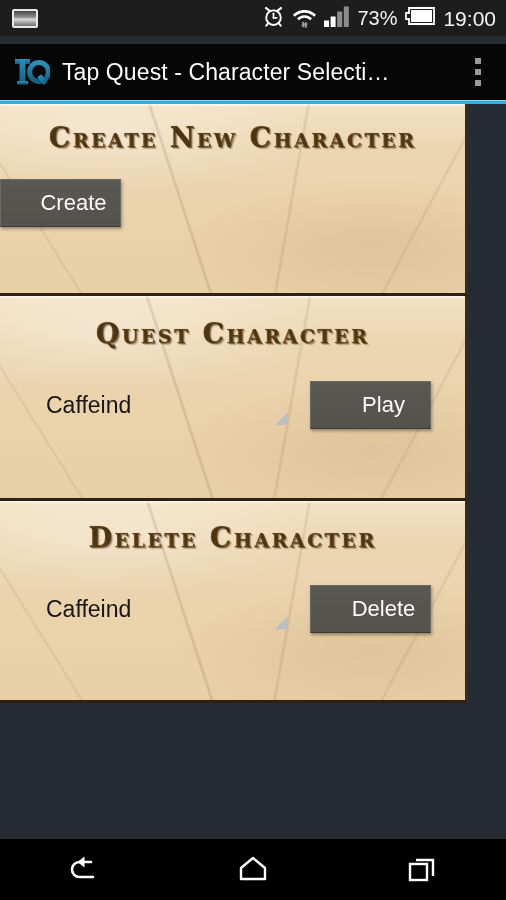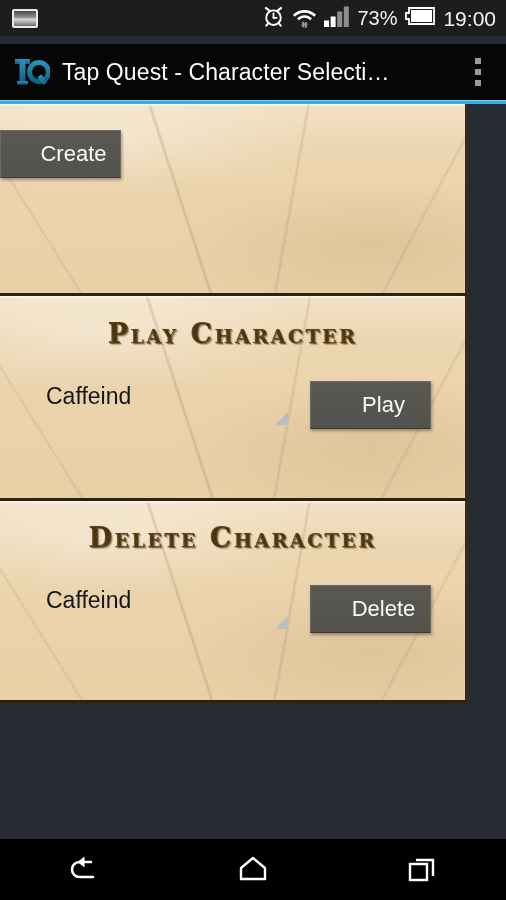--- a/index.html
+++ b/index.html
@@ -186,21 +186,21 @@
   }
 
   
   .spinner {
     flex: 1;
     margin-left: 46px;
     margin-right: 22px;
     position: relative;
     height: 44px;
     display: flex;
-    align-items: flex-start;
+    align-items: center;
   }
   .spinner .val {
     color: #161616;
     font-size: 23px;
   }
   .spinner .caret {
     position: absolute;
     right: 0; bottom: 2px;
     width: 0; height: 0;
     border-left: 13px solid transparent;
@@ -321,29 +321,30 @@
         <i></i>
         <i></i>
     </span>
   </div>
   <div class="accent-line"></div>
 
   <div class="panels">
 
     <div class="panel" style="height:192px;">
       <div class="panel-inner">
+        <div class="panel-title" style="padding-top:18px;">Create New Character</div>
         <div class="row" style="margin-top:26px;">
           <div class="btn">Create</div>
         </div>
       </div>
     </div>
 
     <div class="panel" style="height:205px;">
       <div class="panel-inner">
-        <div class="panel-title" style="padding-top:22px;">Play Character</div>
+        <div class="panel-title" style="padding-top:22px;">Quest Character</div>
         <div class="row" style="margin-top:32px;">
           <div class="spinner">
             <span class="val">Caffeind</span>
             <span class="caret"></span>
           </div>
           <div class="btn">Play</div>
         </div>
       </div>
     </div>
 

